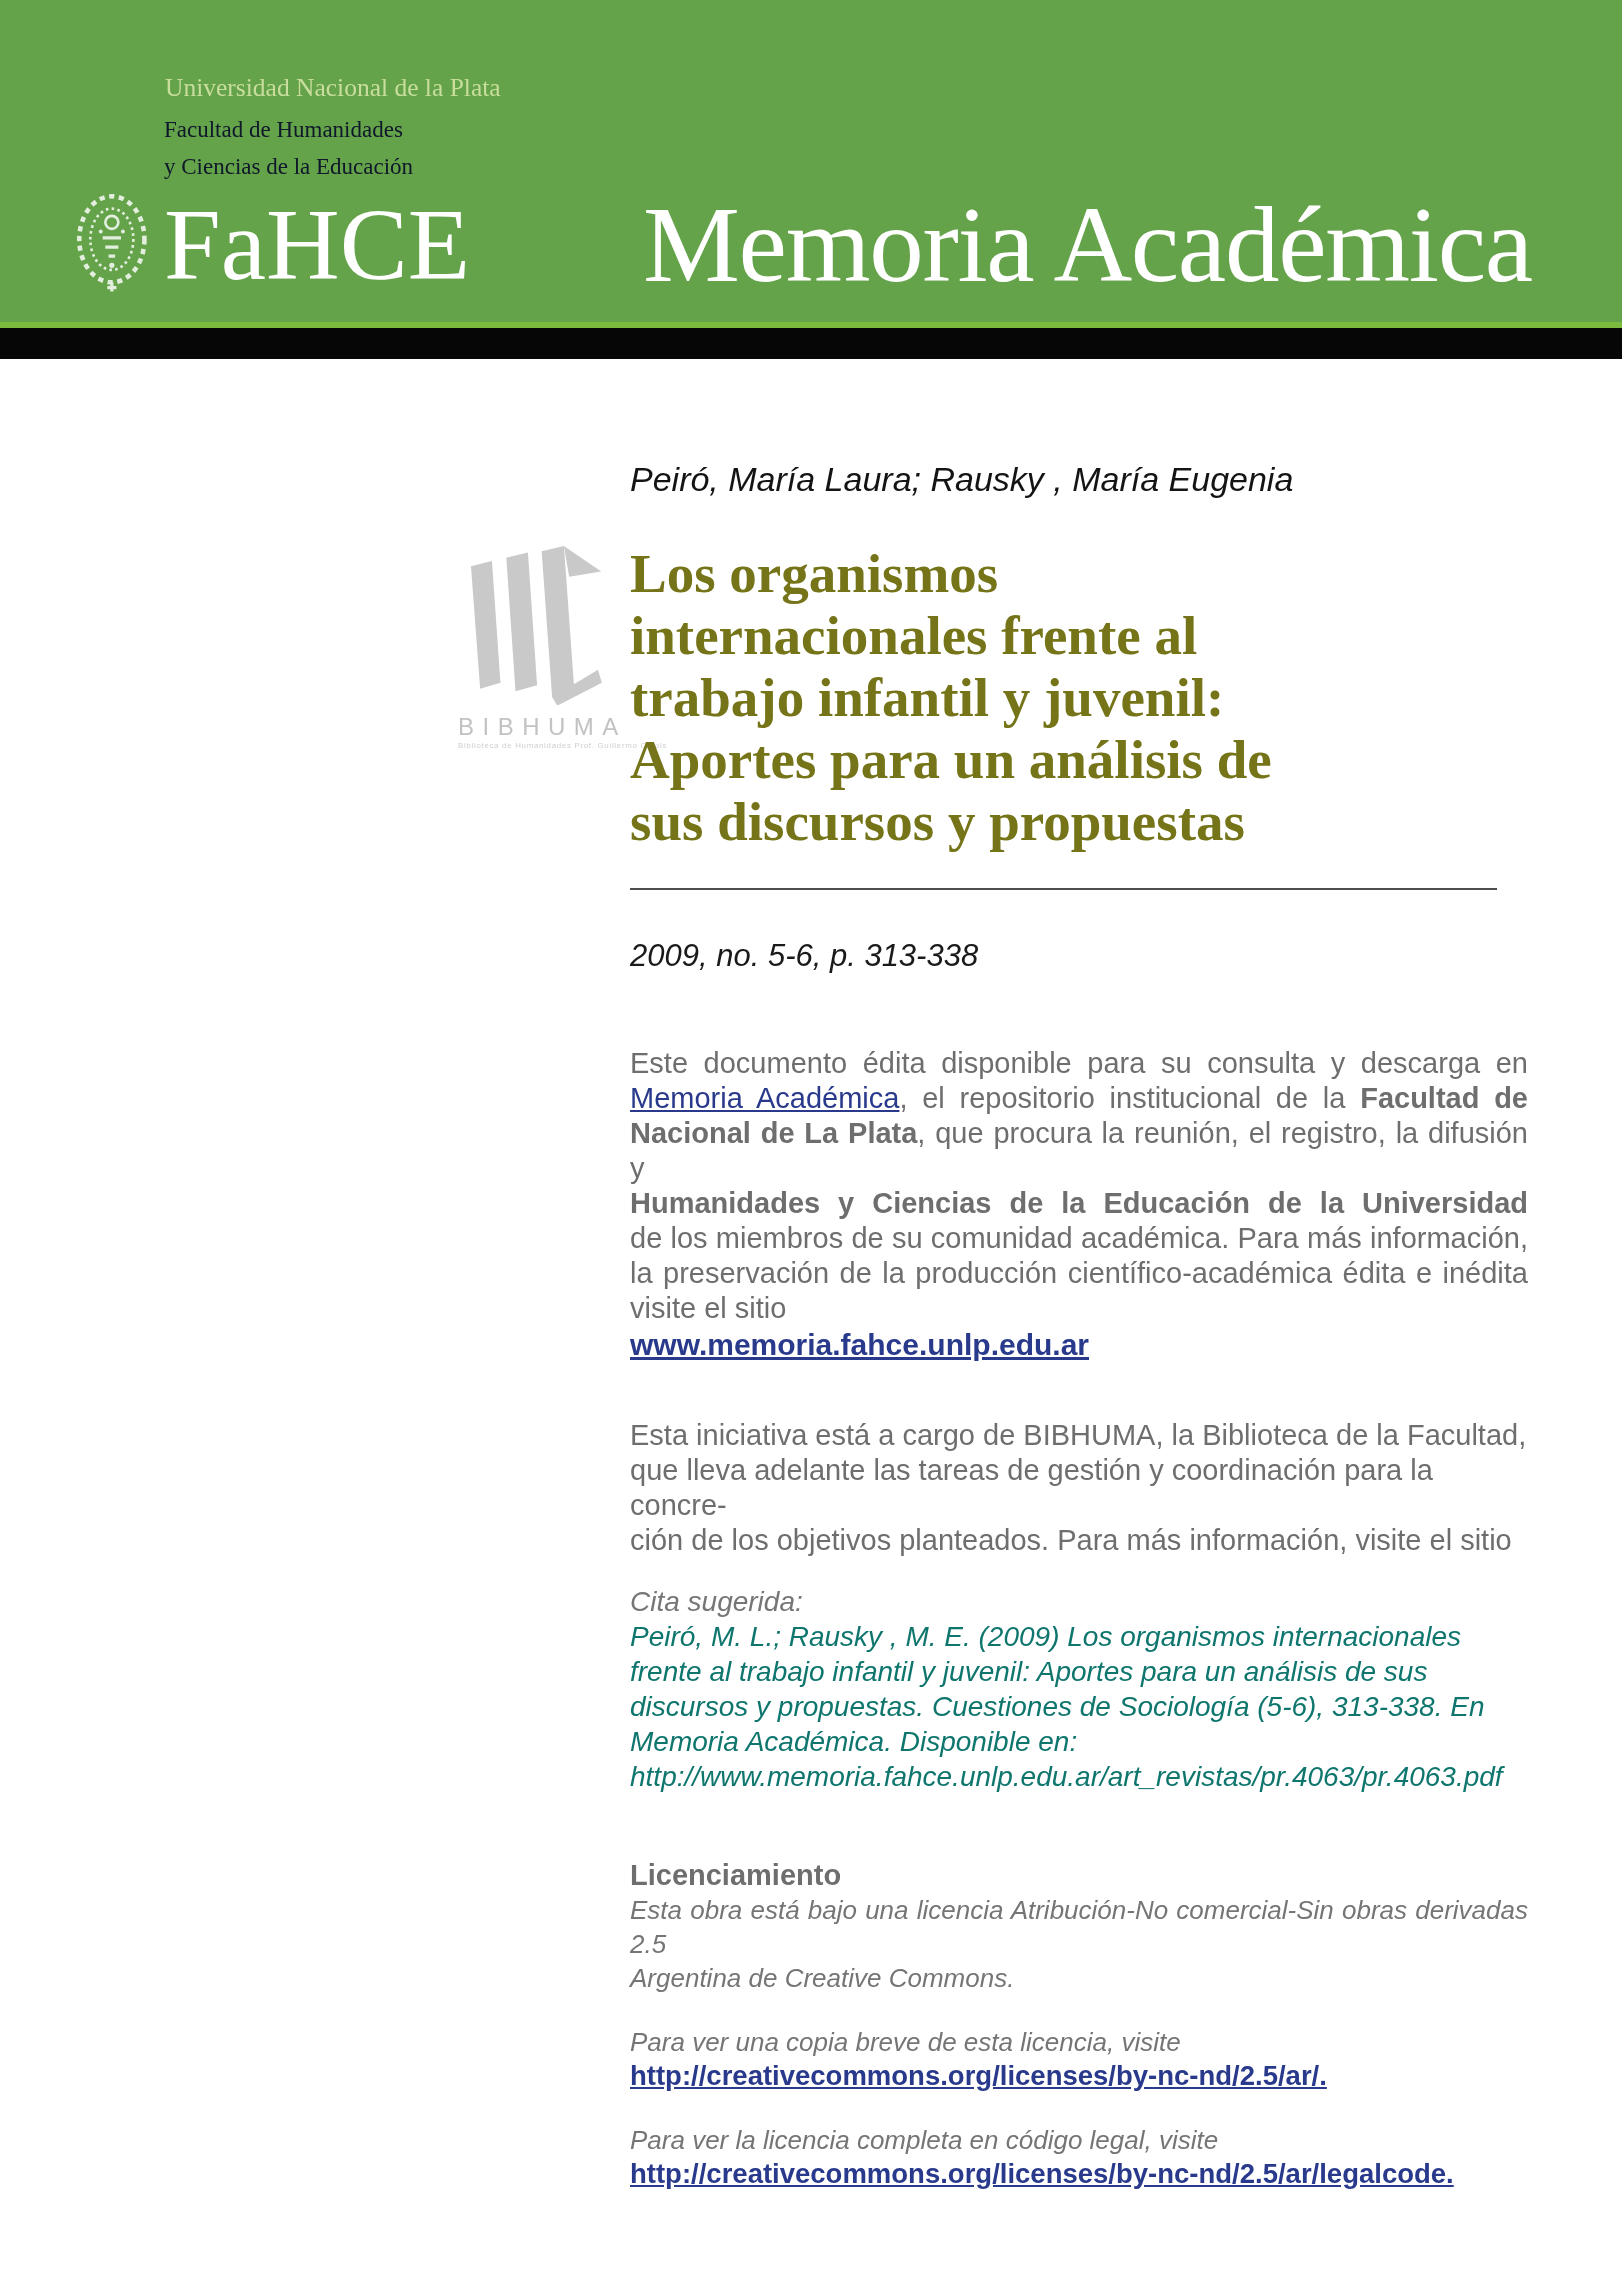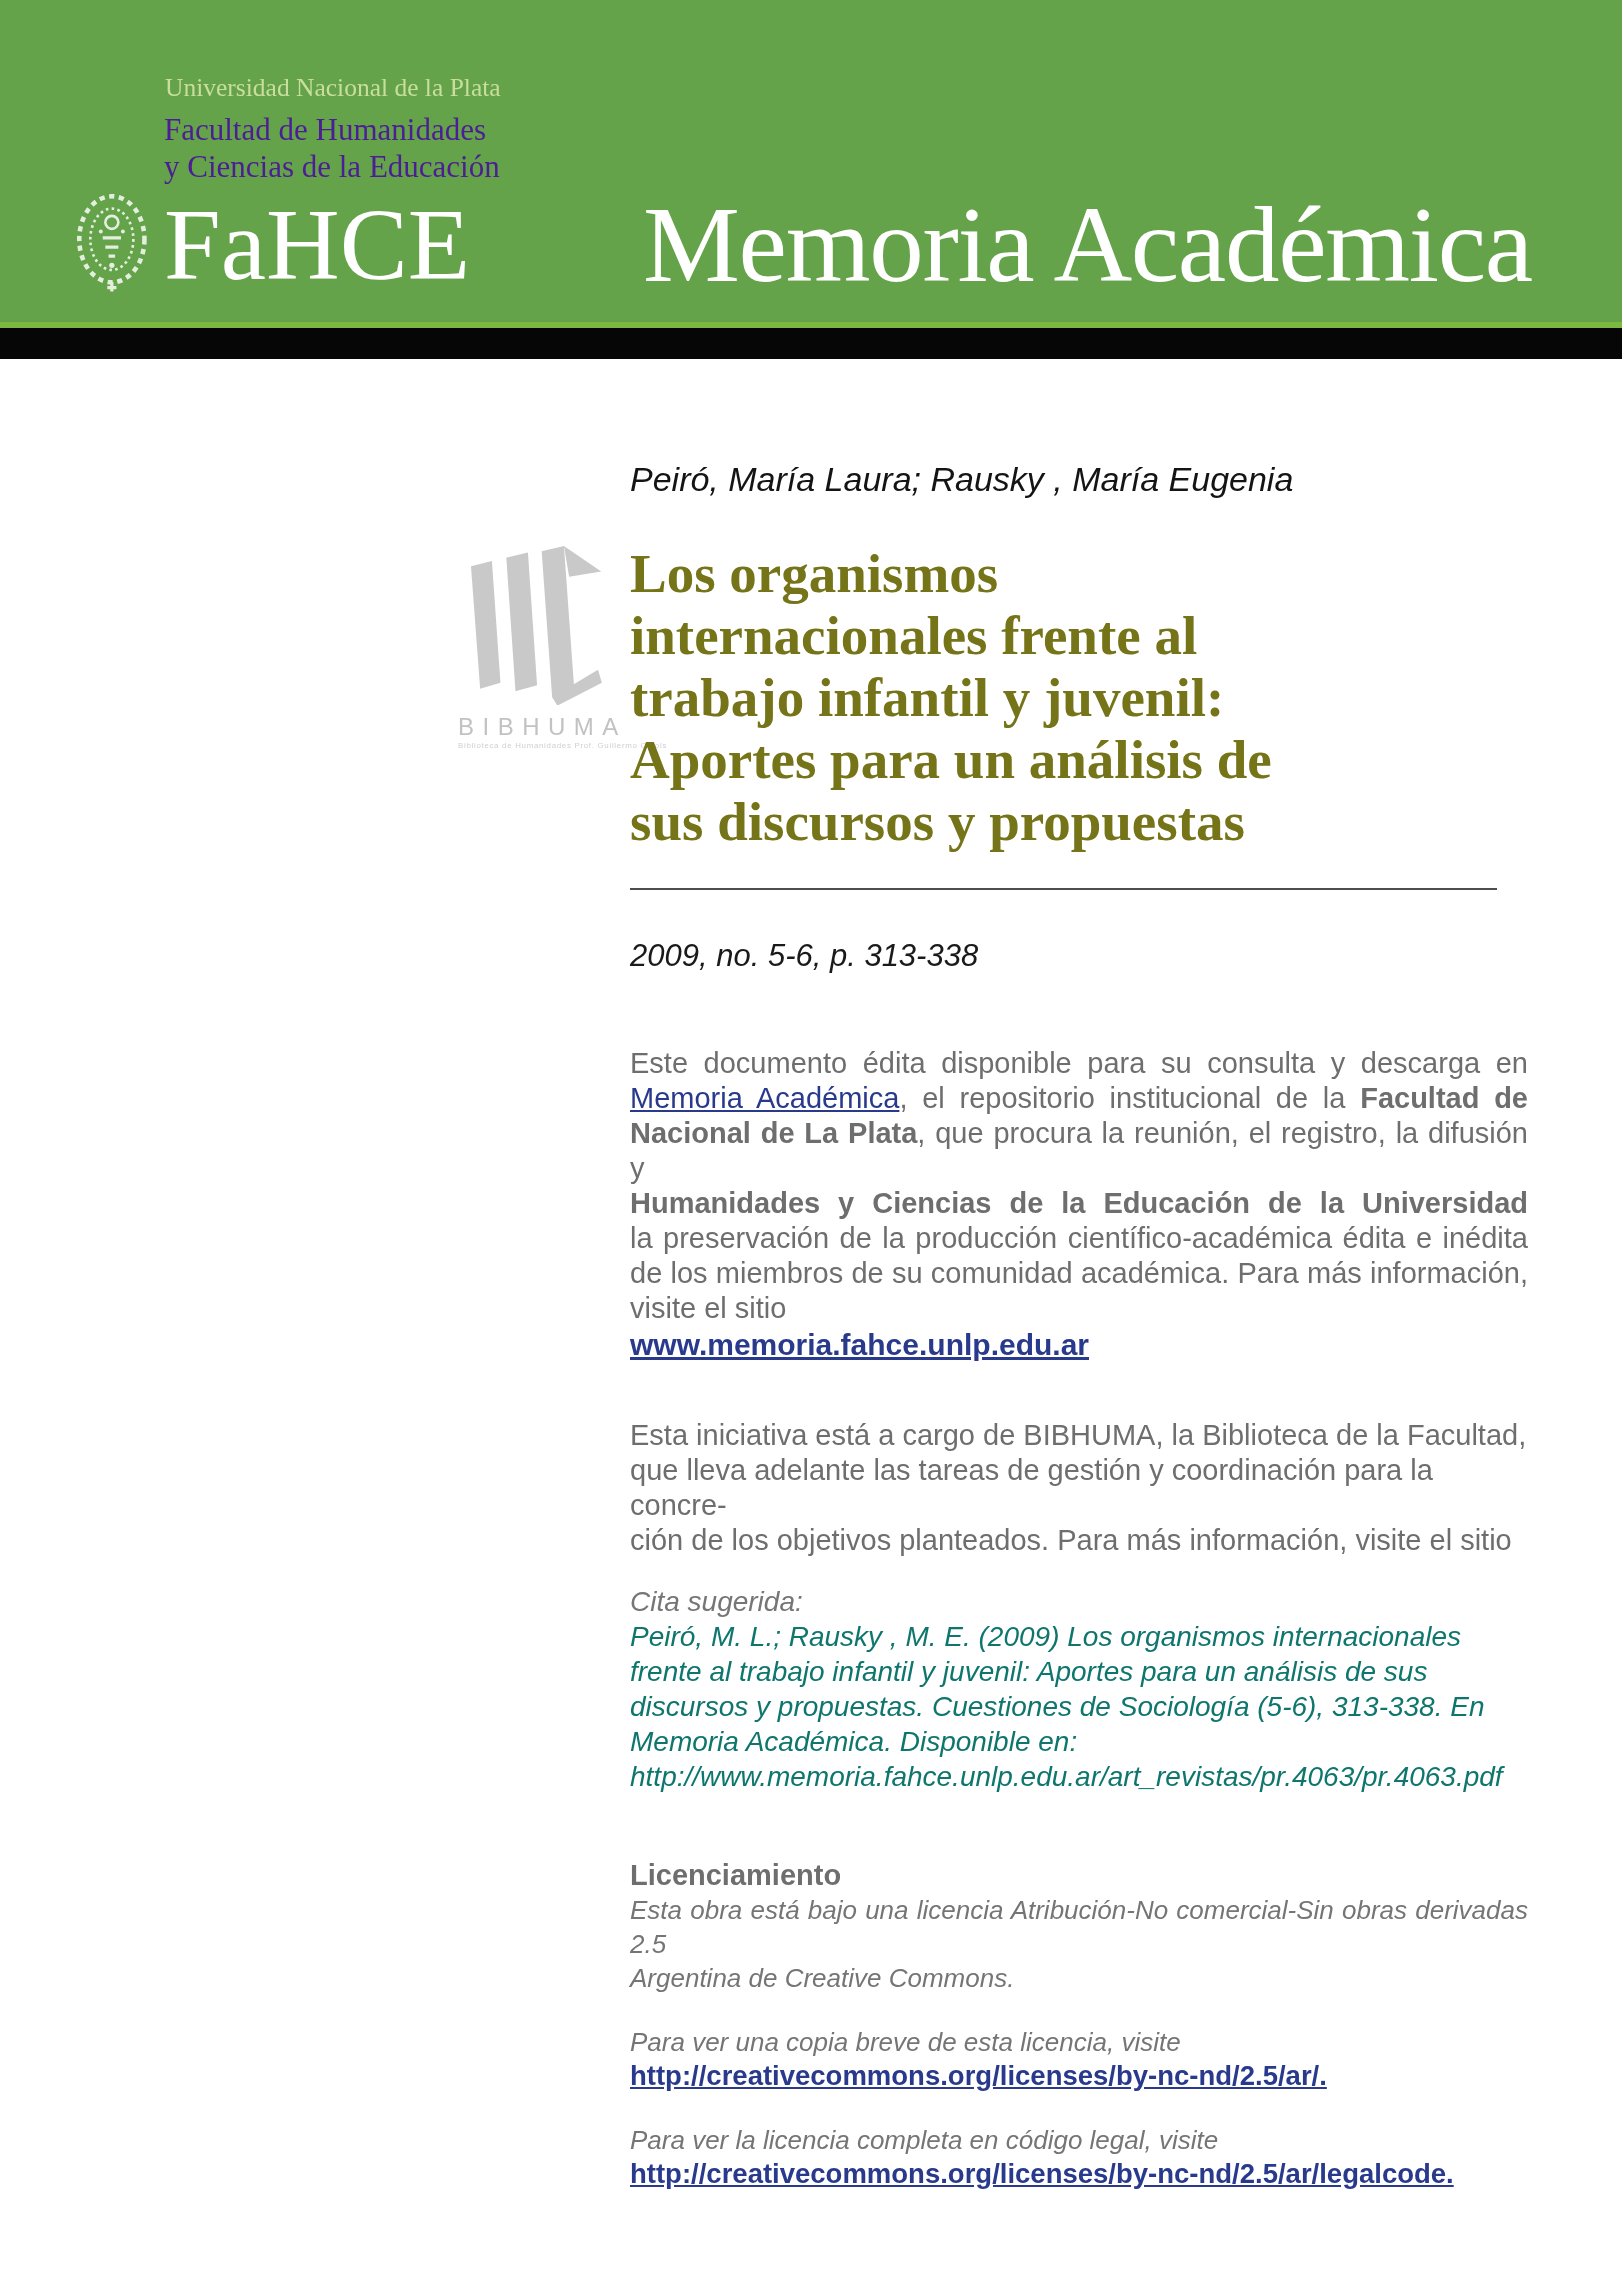--- a/index.html
+++ b/index.html
@@ -13,21 +13,21 @@
   .header-band { position:absolute; left:0; top:0; width:1623px; height:322px; background:#64a34a; }
   .header-strip { position:absolute; left:0; top:322px; width:1623px; height:5.9px; background:#7cb93f; }
   .divider-bar { position:absolute; left:0; top:328px; width:1623px; height:31px; background:#060606; }
 
   .univ-line {
     position:absolute; left:165px; top:73px;
     font-family:"Liberation Serif", serif; font-size:25.5px; line-height:30px; color:#c9de9d;
   }
   .faculty-lines {
     position:absolute; left:164px; top:111px;
-    font-family:"Liberation Serif", serif; font-size:31px; line-height:37px; color:#4c1d95;
+    font-family:"Liberation Serif", serif; font-size:23px; line-height:37px; color:#0f172a;
     white-space:pre-line;
   }
   .crest { position:absolute; left:76px; top:192px; width:73px; height:105px; }
   .fahce-text {
     position:absolute; left:164px; top:194px;
     font-family:"Liberation Serif", serif; font-size:102px; line-height:102px; color:#ffffff;
   }
   .memoria-title {
     position:absolute; left:643px; top:190px;
     font-family:"Liberation Serif", serif; font-size:109px; line-height:109px; color:#ffffff;
@@ -142,22 +142,22 @@
     <hr class="rule">
 
 
     <div class="issue">2009, no. 5-6, p. 313-338</div>
 
     <div class="availability">
         <div class="rl jl"><span class="seg-g">Este documento édita disponible para su consulta y descarga en</span></div>
         <div class="rl jl"><span class="seg-l">Memoria Académica</span><span class="seg-g">, el repositorio institucional de la </span><span class="seg-b">Facultad de</span></div>
         <div class="rl jl"><span class="seg-b">Nacional de La Plata</span><span class="seg-g">, que procura la reunión, el registro, la difusión y</span></div>
         <div class="rl jl"><span class="seg-b">Humanidades y Ciencias de la Educación de la Universidad</span></div>
+        <div class="rl jl"><span class="seg-g">de los miembros de su comunidad académica. Para más información,</span></div>
         <div class="rl jl"><span class="seg-g">la preservación de la producción científico-académica édita e inédita</span></div>
-        <div class="rl jl"><span class="seg-g">de los miembros de su comunidad académica. Para más información,</span></div>
         <div class="rl"><span class="seg-g">visite el sitio</span></div>
       </div>
     <span class="url-link">www.memoria.fahce.unlp.edu.ar</span>
 
     <div class="initiative">Esta iniciativa está a cargo de BIBHUMA, la Biblioteca de la Facultad,
 que lleva adelante las tareas de gestión y coordinación para la concre-
 ción de los objetivos planteados. Para más información, visite el sitio</div>
 
     <div class="cita-label">Cita sugerida:</div>
     <div class="cita-text">Peiró, M. L.; Rausky , M. E. (2009) Los organismos internacionales

